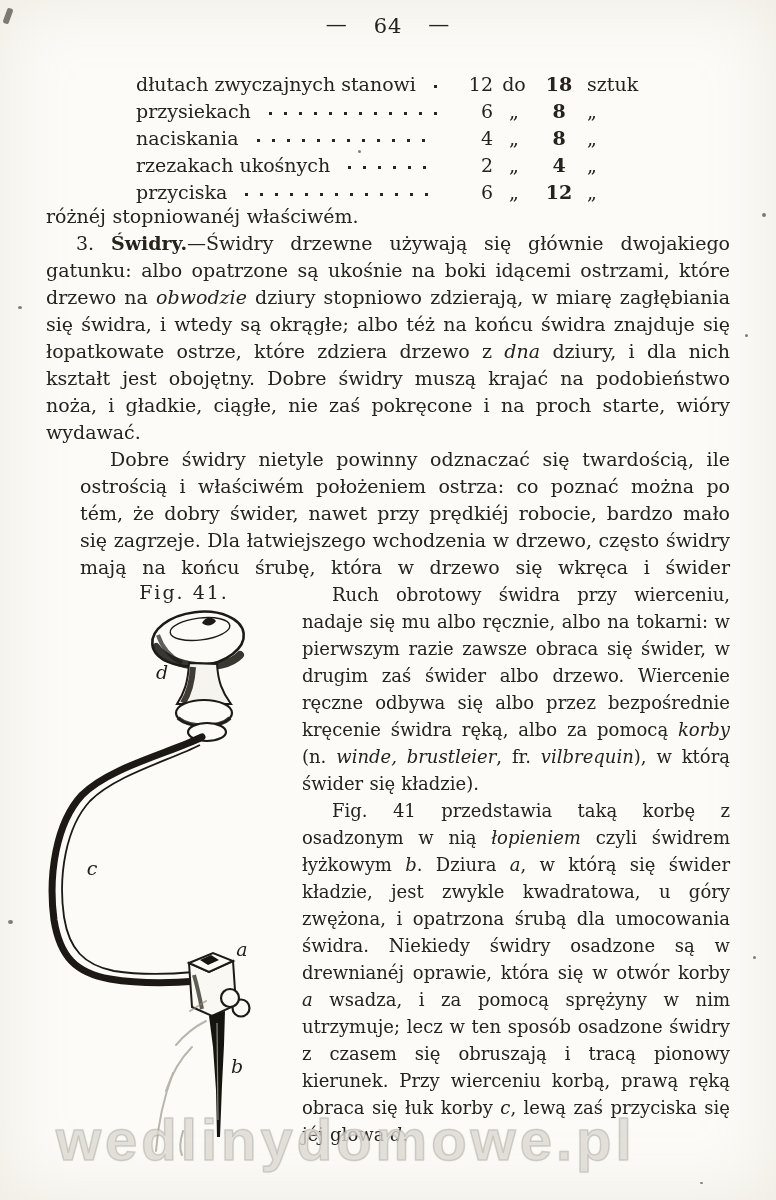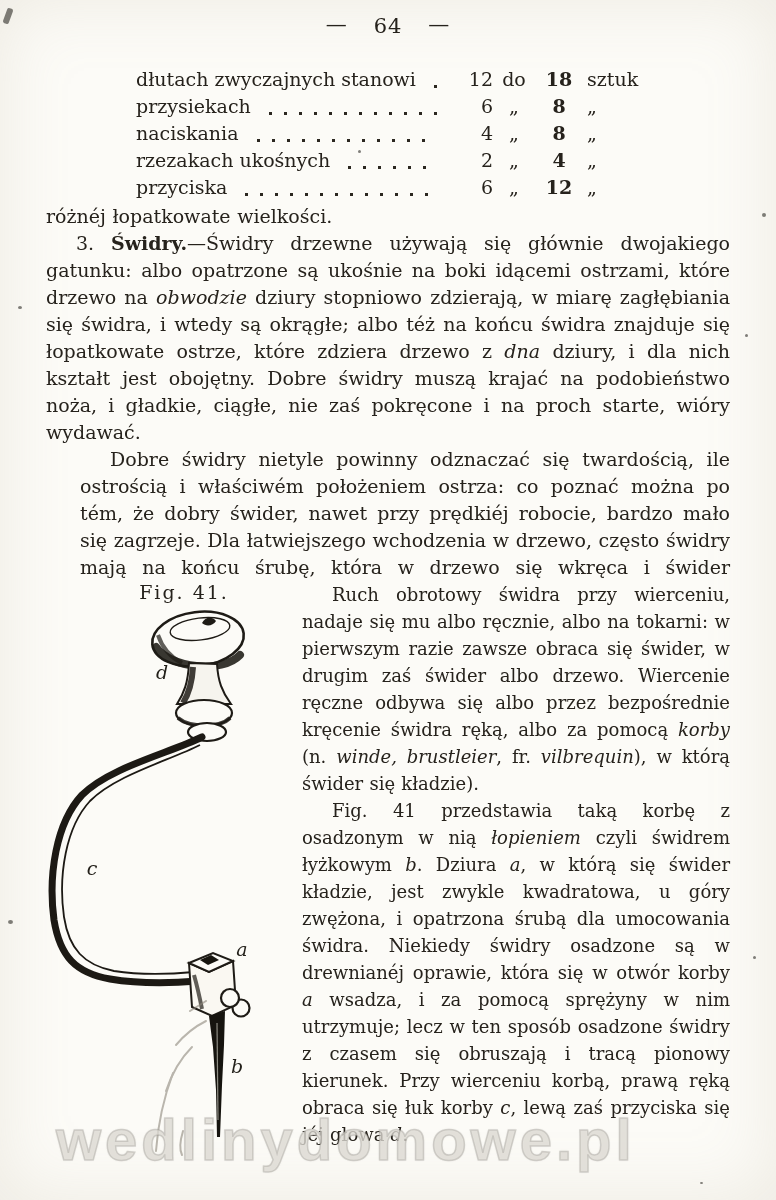--- a/index.html
+++ b/index.html
@@ -17,21 +17,21 @@
   
   .pagenum{
     padding-top:14px;height:28px;
     display:flex;justify-content:center;align-items:baseline;
     font-size:21px;letter-spacing:1px;
   }
   .pagenum .dash{margin:0 26px;transform:translateY(-2px);}
   
   .tally{margin-top:26px;}
   .tally-row{
-    display:flex;align-items:flex-start;
+    display:flex;align-items:flex-end;
     height:27px;font-size:19px;
     padding-left:90px;margin-right:55px;
   }
   .leader{
     flex:1;align-self:stretch;margin:0 8px 0 10px;
     background-image:radial-gradient(circle,#2b2720 1.5px,transparent 1.9px);
     background-size:15px 5px;background-position:2px 16px;background-repeat:repeat-x;
   }
   .vals{display:flex;align-items:baseline;width:230px;flex:none;}
   .v1{width:48px;text-align:right;flex:none;}
@@ -125,21 +125,21 @@
         <span class="leader"></span>
         <span class="vals">
           <span class="v1">6</span>
           <span class="sep">„</span>
           <span class="v2">12</span>
           <span class="unit">„</span>
         </span>
       </div>
     </div>
 
-    <p>różnéj łopatkowate wielkości.</p>
+    <p>różnéj stopniowanéj właściwém.</p>
     <p class="indent"><span>3.  </span><b>Świdry.</b><span>—Świdry drzewne używają się głównie dwojakiego gatunku: albo opatrzone są ukośnie na boki idącemi ostrzami, które drzewo na </span><i>obwodzie</i><span> dziury stopniowo zdzierają, w miarę zagłębiania się świdra, i wtedy są okrągłe; albo téż na końcu świdra znajduje się łopatkowate ostrze, które zdziera drzewo z </span><i>dna</i><span> dziury, i dla nich kształt jest obojętny.  Dobre świdry muszą krajać na podobieństwo noża, i gładkie, ciągłe, nie zaś pokręcone i na proch starte, wióry wydawać.</span></p>
     <p class="indent force-just">Dobre świdry nietyle powinny odznaczać się twardością, ile ostrością i właściwém położeniem ostrza: co poznać można po tém, że dobry świder, nawet przy prędkiéj robocie, bardzo mało się zagrzeje.  Dla łatwiejszego wchodzenia w drzewo, często świdry mają na końcu śrubę, która w drzewo się wkręca i świder</p>
 
     <div class="wrap-region">
 
       <div class="figure">
         <div class="fig-caption">Fig. 41.</div>
         <svg class="fig-svg" width="240" height="585" viewBox="0 0 240 585" xmlns="http://www.w3.org/2000/svg">
 
           <ellipse cx="158" cy="64" rx="46" ry="27" transform="rotate(-7 158 64)" fill="#fcfbf7" stroke="#1e1b16" stroke-width="2.6"></ellipse>

